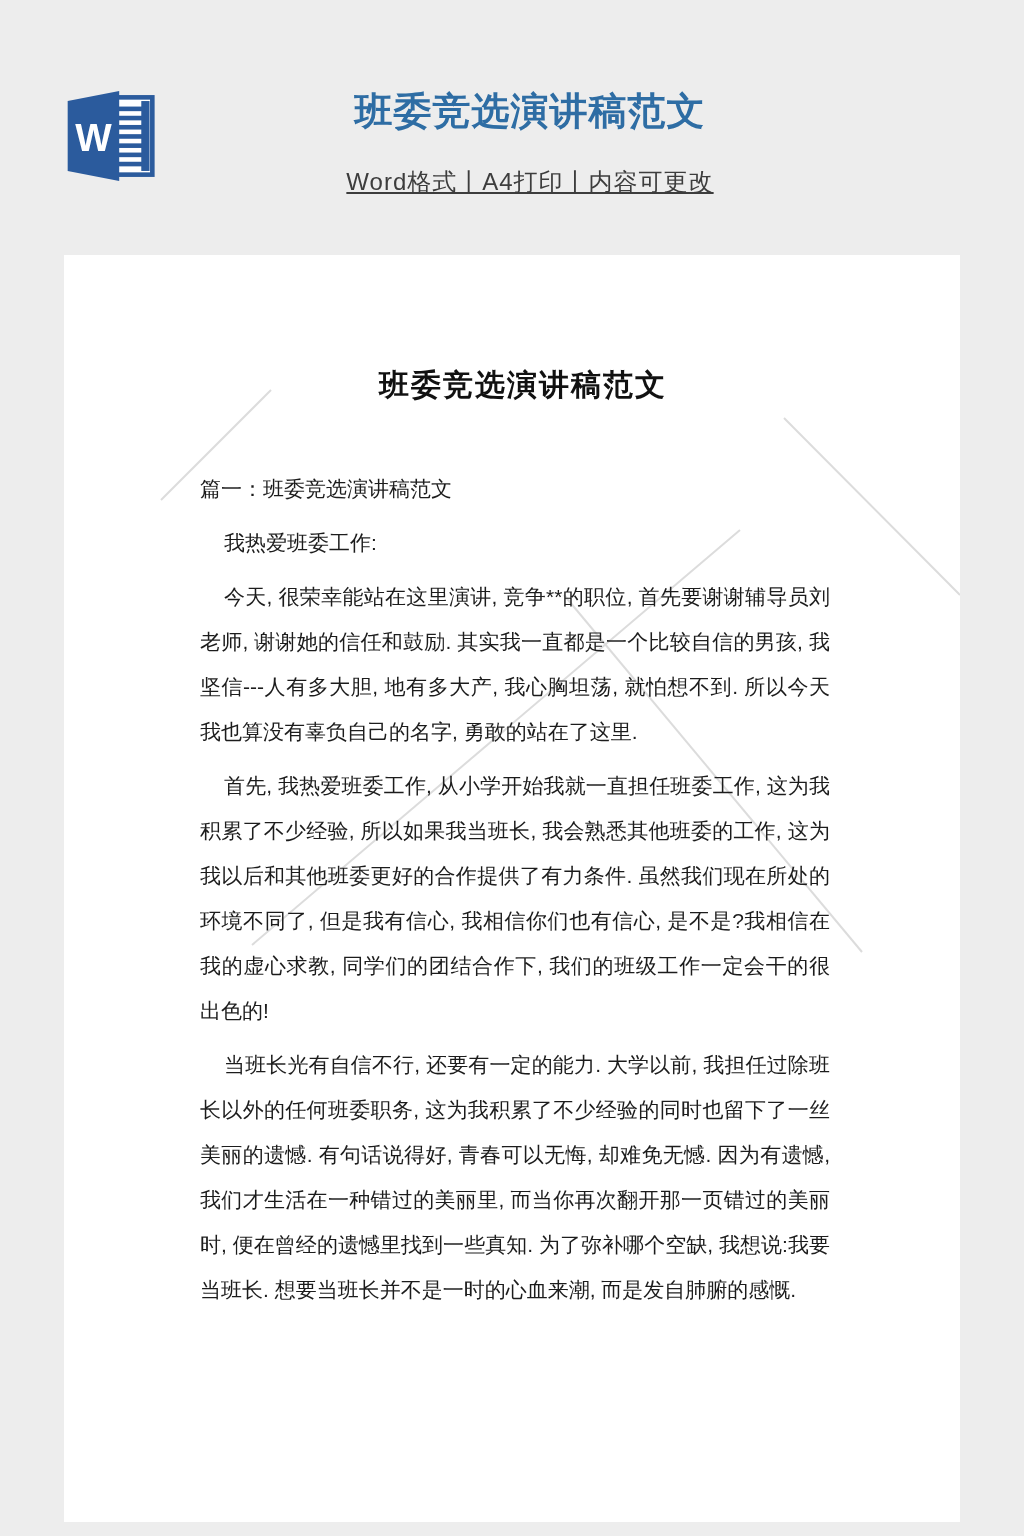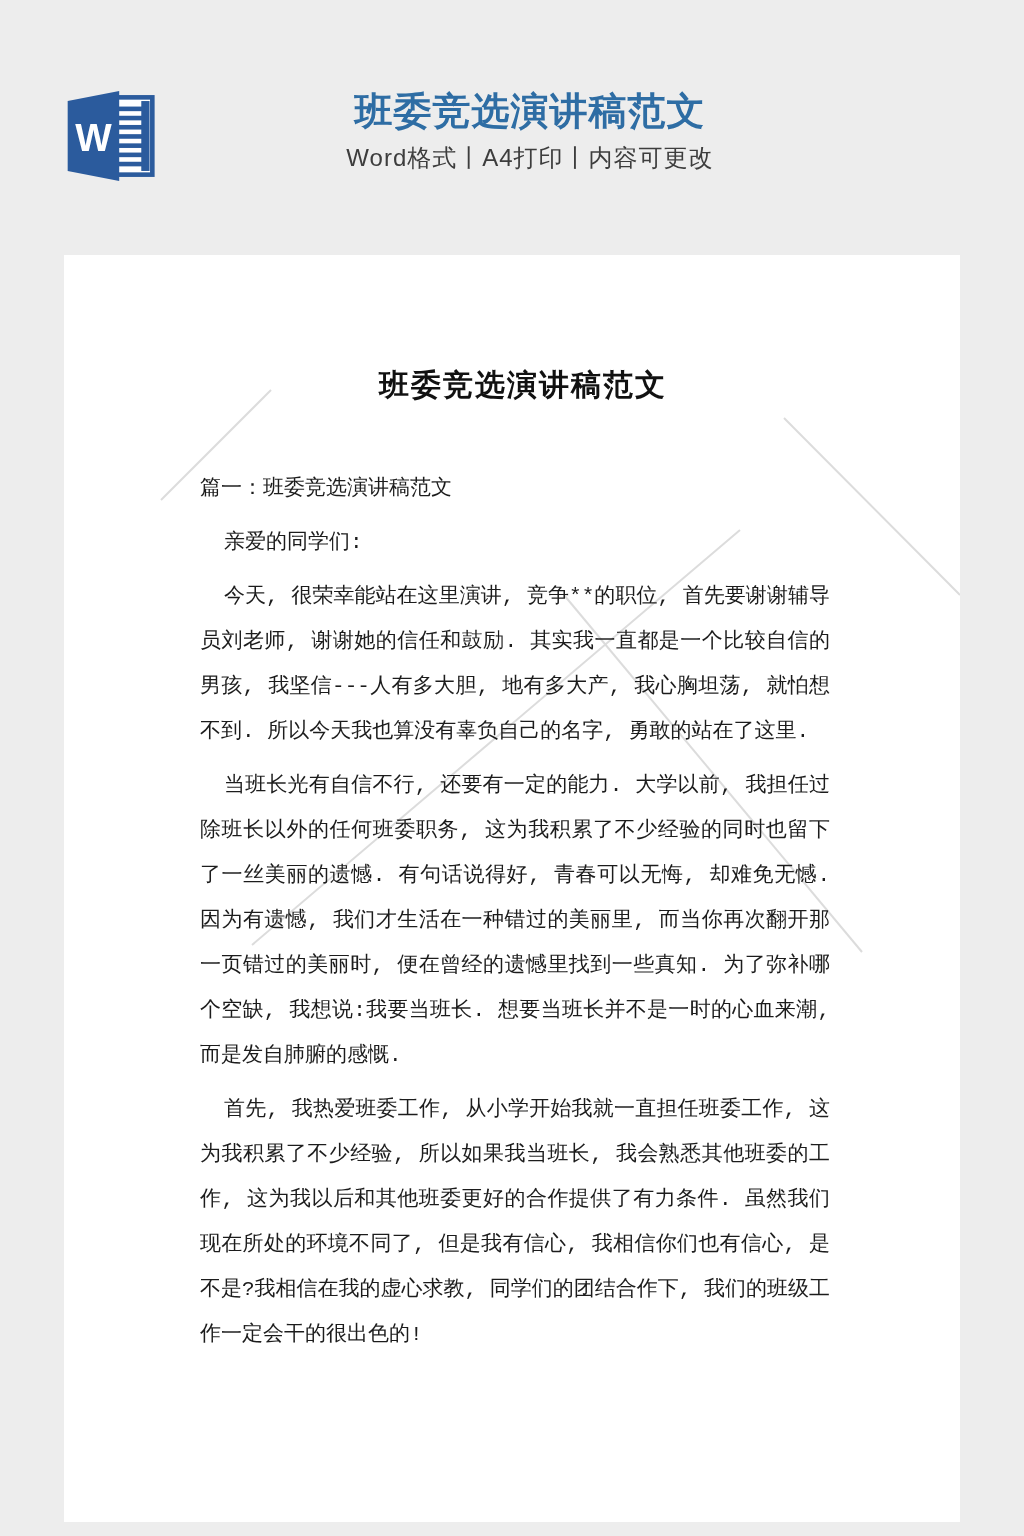--- a/index.html
+++ b/index.html
@@ -26,24 +26,25 @@
     padding-top: 4px;
   }
   .header-title {
     font-size: 38px;
     font-weight: bold;
     color: #2e6da4;
     letter-spacing: 1px;
     line-height: 1.15;
   }
   .header-subtitle {
-    margin-top: 8px;
+    margin-top: 32px;
     font-size: 24px;
     color: #3d3d3d;
     letter-spacing: 1px;
+    text-decoration: underline;
   }
 
   
   .page {
     position: absolute;
     left: 64px; top: 255px;
     width: 896px; height: 1267px;
     background: #ffffff;
     overflow: hidden;
   }
@@ -71,21 +72,21 @@
   .doc-title {
     text-align: center;
     font-family: "DejaVu Serif", serif;
     font-weight: bold;
     font-size: 30px;
     color: #111111;
     margin: 0 0 60px 0;
     letter-spacing: 2px;
   }
   .doc-body p.doc-p {
-    font-family: Liberation Mono, monospace;
+    font-family: Liberation Sans, sans-serif;
     font-size: 21px;
     line-height: 45px;
     color: #1c1c1c;
     text-align: justify;
     margin: 0 16px 9px 0;
   }
   .doc-body p.doc-p.indent { text-indent: 24px; }
 </style>
 </head>
 <body>
@@ -121,19 +122,19 @@
     <line x1="500" y1="340" x2="798" y2="697" stroke="#dcdcdc" stroke-width="2"></line>
   </svg>
 
 
   <div class="page-inner">
     <h1 class="doc-title">班委竞选演讲稿范文</h1>
 
     <div class="doc-body">
 
     <p class="doc-p">篇一：班委竞选演讲稿范文</p>
-        <p class="doc-p indent">亲爱的同学们:</p>
+        <p class="doc-p indent">我热爱班委工作:</p>
         <p class="doc-p indent">今天, 很荣幸能站在这里演讲, 竞争**的职位, 首先要谢谢辅导员刘老师, 谢谢她的信任和鼓励. 其实我一直都是一个比较自信的男孩, 我坚信---人有多大胆, 地有多大产, 我心胸坦荡, 就怕想不到. 所以今天我也算没有辜负自己的名字, 勇敢的站在了这里.</p>
+        <p class="doc-p indent">首先, 我热爱班委工作, 从小学开始我就一直担任班委工作, 这为我积累了不少经验, 所以如果我当班长, 我会熟悉其他班委的工作, 这为我以后和其他班委更好的合作提供了有力条件. 虽然我们现在所处的环境不同了, 但是我有信心, 我相信你们也有信心, 是不是?我相信在我的虚心求教, 同学们的团结合作下, 我们的班级工作一定会干的很出色的!</p>
         <p class="doc-p indent">当班长光有自信不行, 还要有一定的能力. 大学以前, 我担任过除班长以外的任何班委职务, 这为我积累了不少经验的同时也留下了一丝美丽的遗憾. 有句话说得好, 青春可以无悔, 却难免无憾. 因为有遗憾, 我们才生活在一种错过的美丽里, 而当你再次翻开那一页错过的美丽时, 便在曾经的遗憾里找到一些真知. 为了弥补哪个空缺, 我想说:我要当班长. 想要当班长并不是一时的心血来潮, 而是发自肺腑的感慨.</p>
-        <p class="doc-p indent">首先, 我热爱班委工作, 从小学开始我就一直担任班委工作, 这为我积累了不少经验, 所以如果我当班长, 我会熟悉其他班委的工作, 这为我以后和其他班委更好的合作提供了有力条件. 虽然我们现在所处的环境不同了, 但是我有信心, 我相信你们也有信心, 是不是?我相信在我的虚心求教, 同学们的团结合作下, 我们的班级工作一定会干的很出色的!</p>
       </div>
   </div>
 </div>
 
 </body></html>

